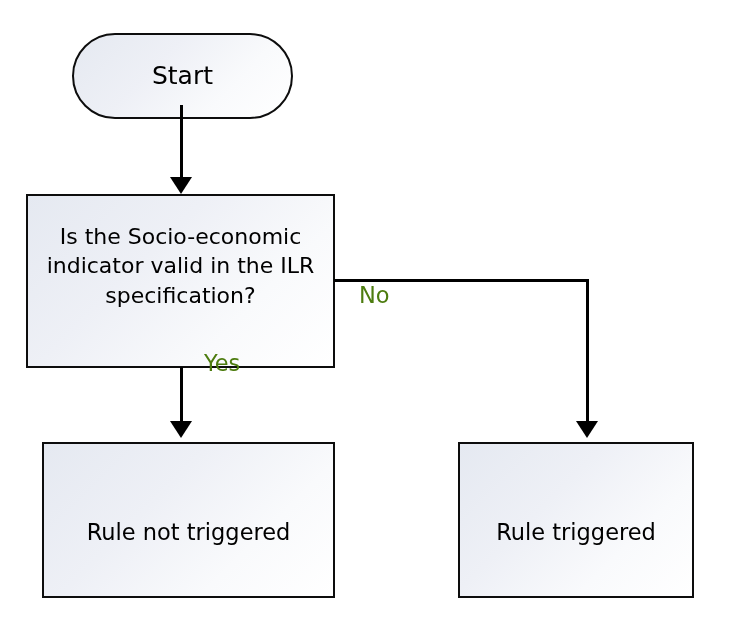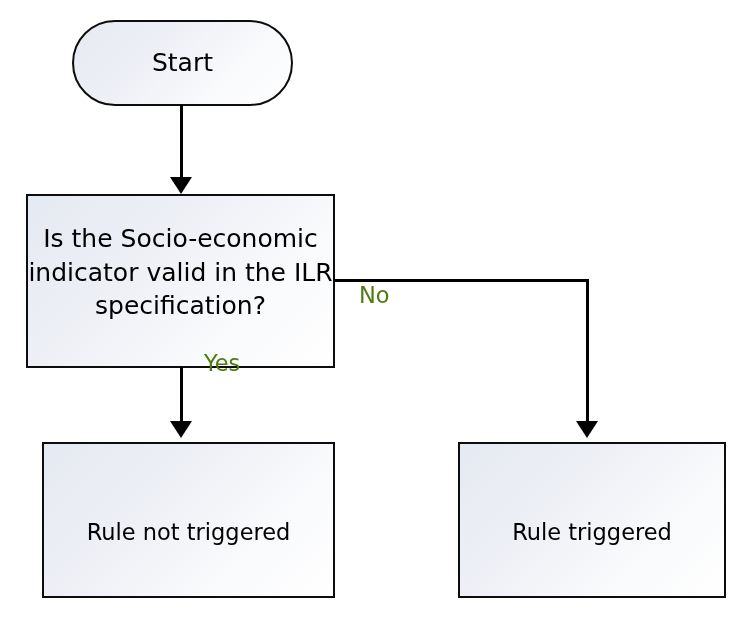--- a/index.html
+++ b/index.html
@@ -33,39 +33,39 @@
     display: flex;
     align-items: center;
     justify-content: center;
     color: #000000;
     text-align: center;
   }
 
   
   .node-start {
     left: 72px;
-    top: 20px;
+    top: 33px;
     width: 221px;
     height: 86px;
     border-radius: 43px / 43px;
     border-width: 2.5px;
     font-size: 25px;
     line-height: 1.1;
   }
 
   
   .node-decision {
     left: 26px;
     top: 194px;
     width: 309px;
     height: 174px;
     border-width: 2.5px;
     align-items: flex-start;
     padding-top: 26px;
-    font-size: 25px;
+    font-size: 22px;
     line-height: 1.34;
   }
   .node-decision .node-text {
     display: block;
     width: 100%;
     white-space: pre-line;
   }
 
   
   .node-outcome {
@@ -75,21 +75,21 @@
     font-size: 22.5px;
     align-items: center;
     padding-top: 24px;
   }
   .node-outcome-no-trigger {
     left: 42px;
     width: 293px;
   }
   .node-outcome-trigger {
     left: 458px;
-    width: 268px;
+    width: 236px;
     justify-content: center;
   }
 
   
   .conn-line {
     position: absolute;
     background: #000000;
   }
   .conn-v { width: 3px; }
   .conn-h { height: 3px; }

